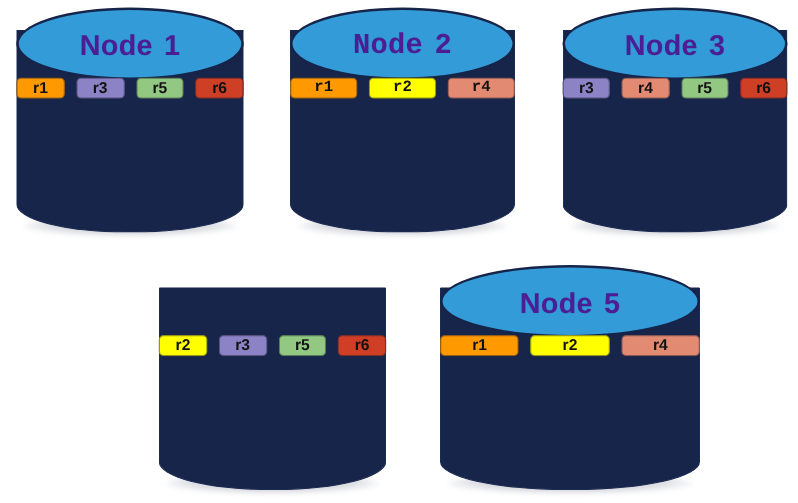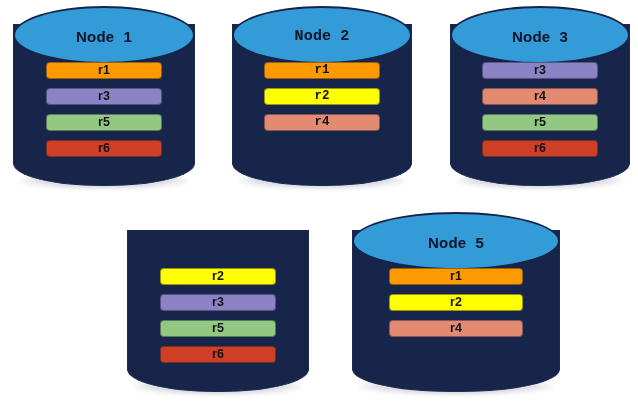--- a/index.html
+++ b/index.html
@@ -70,42 +70,42 @@
     background: #339cd8;
     border: 2.2px solid #16244a;
     box-sizing: border-box;
     z-index: 3;
     display: flex;
     align-items: center;
     justify-content: center;
   }
 
   .node-title {
-    color: #0f172a;
+    color: #4c1d95;
     font-weight: bold;
-    font-size: 15px;
+    font-size: 23px;
     letter-spacing: 0.2px;
     white-space: nowrap;
     position: relative;
     top: 1px;
     text-shadow: 0 0 1px rgba(0,0,0,0.12);
   }
   .node-title .num {
     margin-left: 9px;
   }
 
   
   .replicas {
     position: absolute;
     left: 0;
     right: 0;
     top: 56px;
     z-index: 4;
     display: flex;
-    flex-direction: column;
+    flex-direction: row;
     align-items: center;
     gap: 9px;
   }
 
   .replica {
     width: 64%;
     height: 17px;
     border-radius: 4px;
     border: 1px solid rgba(20,25,45,0.45);
     box-sizing: border-box;

